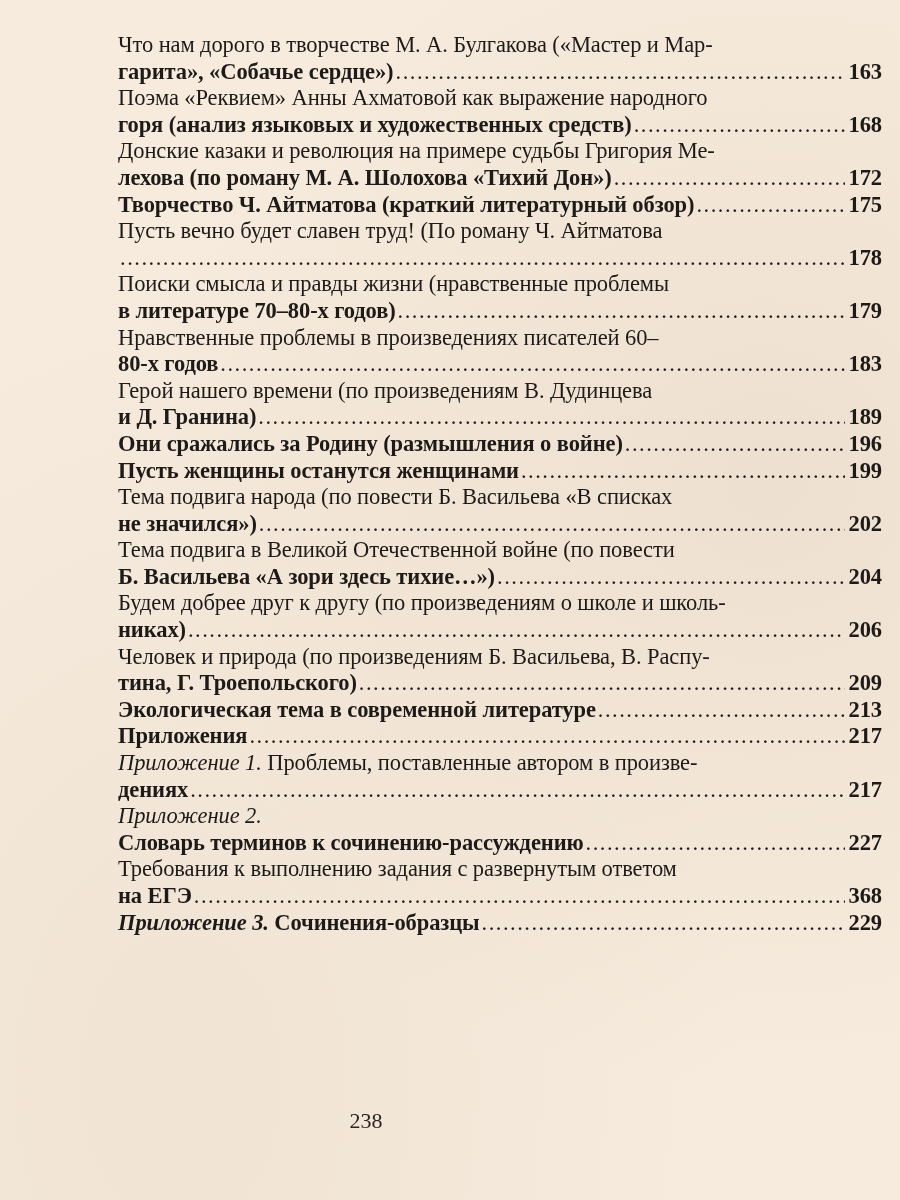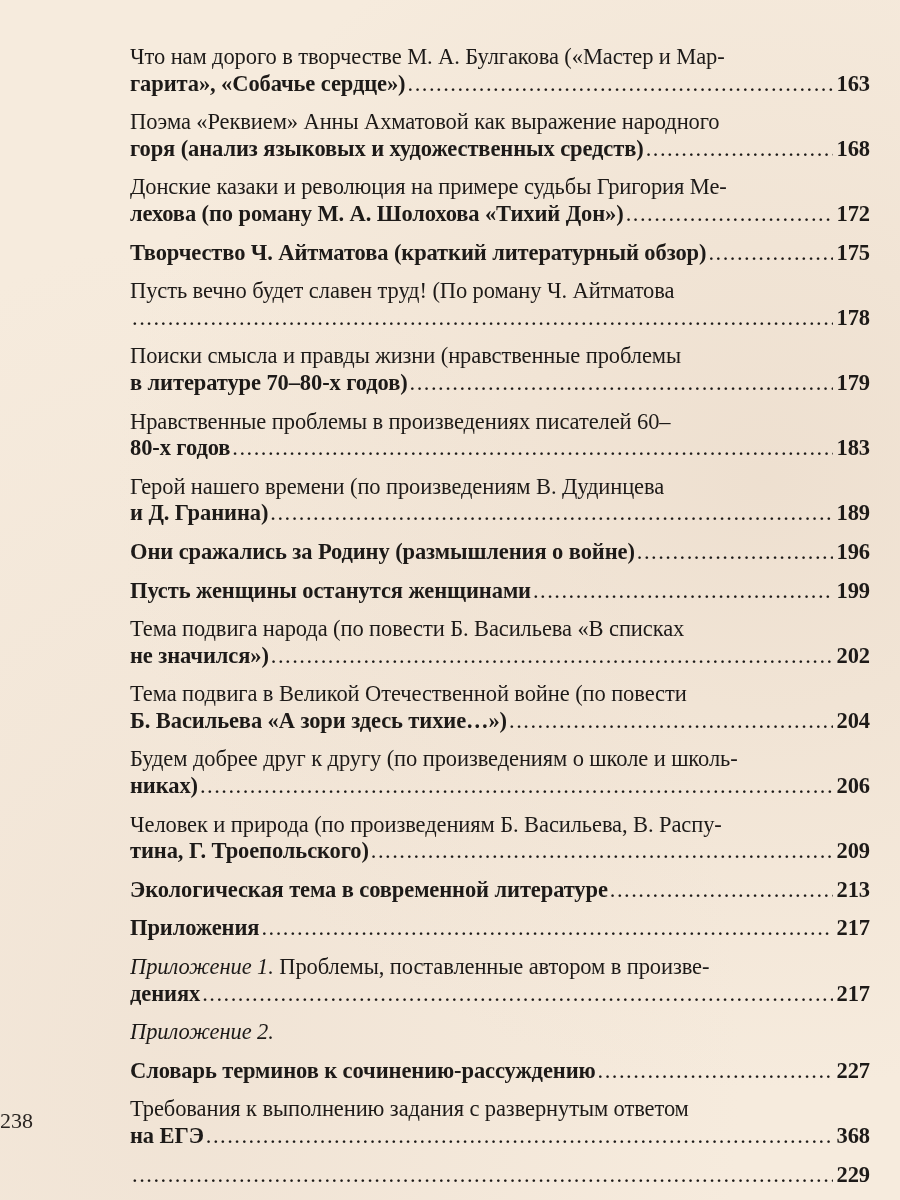--- a/index.html
+++ b/index.html
@@ -20,36 +20,36 @@
     .ghost {
       position: absolute; left: 780px; top: 20px; width: 140px;
       font-size: 20px; line-height: 29px; color: rgba(120,110,105,0.12);
       white-space: nowrap; pointer-events: none;
     }
     .toc {
       position: absolute; left: 118px; top: 32px; width: 764px;
       font-size: 22.5px; line-height: 26.6px;
       letter-spacing: -0.1px;
     }
-    .entry { margin: 12px; }
+    .entry { margin: 0; }
     .line { display: block; white-space: nowrap; overflow: hidden; }
     .last-line { display: flex; align-items: baseline; white-space: nowrap; }
     .last-line .txt { flex: 0 0 auto; font-weight: bold; }
     .last-line .dots {
       flex: 1 1 auto; overflow: hidden; white-space: nowrap;
       margin: 0 4px 0 2px; letter-spacing: 1.5px; color: #1d1a18;
     }
     .last-line .dots::before {
       content: "................................................................................................................................................................................................................";
     }
     .last-line .pg { flex: 0 0 auto; text-align: right; font-weight: bold; }
     .ital { font-style: italic; }
     .footer-num {
       position: absolute; left: 0; width: 732px; top: 1108px;
-      text-align: left; font-size: 22px; color: #2a2522;
+      text-align: center; font-size: 22px; color: #2a2522;
     }
   </style>
 </head>
 <body>
 
 <div class="page">
   <div class="ghost"></div>
 
   <div class="toc">
 
@@ -217,20 +217,21 @@
       <span class="line">Требования к выполнению задания с развернутым ответом</span>
       <div class="last-line">
           <span class="txt">на ЕГЭ </span>
           <span class="dots"></span>
           <span class="pg">368</span>
         </div>
     </div>
 
     <div class="entry">
       <div class="last-line">
+          <span class="txt"><span class="ital">Приложение 3.</span><span> Сочинения-образцы </span></span>
           <span class="dots"></span>
           <span class="pg">229</span>
         </div>
     </div>
 
   </div>
 
   <div class="footer-num">238</div>
 </div>
 

